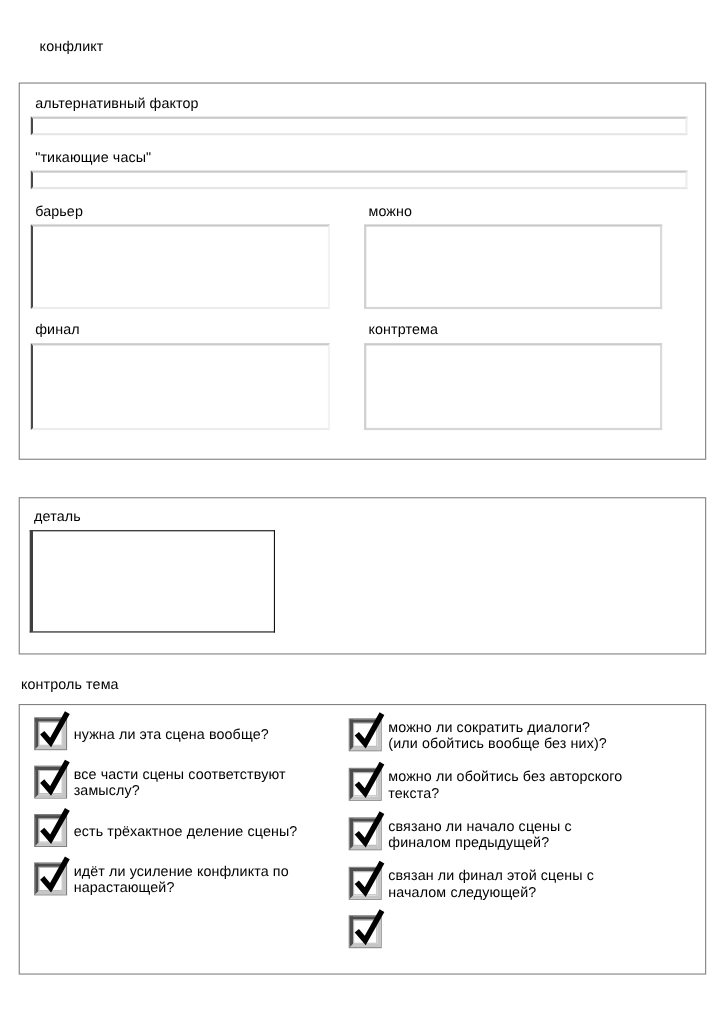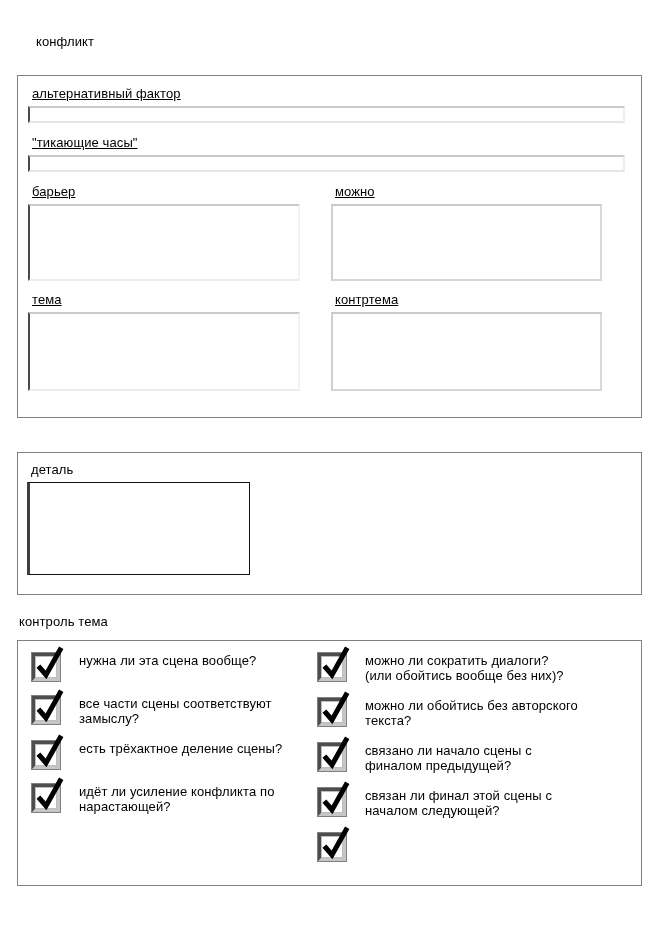--- a/index.html
+++ b/index.html
@@ -10,21 +10,21 @@
   }
   .page { padding-top:35px; }
 
   .section-title { margin-left:36px; margin-bottom:26px; line-height:14px; }
   .section-title.control { margin-left:19px; margin-top:20px; margin-bottom:11px; }
 
   .panel {
     margin-left:17px; width:625px; box-sizing:border-box;
     border:1px solid #808080; background:#ffffff;
   }
-  .panel-conflict { padding:11px 14px 26px 10px;text-decoration:underline; }
+  .panel-conflict { padding:11px 14px 26px 10px; }
 
   .fld-label { margin-left:4px; line-height:14px; margin-bottom:5px; }
 
   .txt-input {
     display:block; width:597px; height:17px; box-sizing:border-box;
     border:2px solid; border-color:#c9c9c9 #eeeeee #e6e6e6 #4a4a4a;
     background:#fff; font:inherit; padding:0 2px; outline:none;
     margin-bottom:13px;
   }
 
@@ -44,21 +44,21 @@
   .panel-detail { margin-top:34px; padding:10px 0 19px 9px; }
   .ta.detail-ta {
     width:223px; height:93px; margin-top:1px;
     border:1px solid #111111; border-left:3px solid #3f3f3f;
   }
 
   .panel-control { padding:12px 4px 9px 14px; display:flex; }
   .ctl-col.left  { flex:0 0 286px; width:286px; }
   .ctl-col.right { flex:1; }
 
-  .chk-row { display:flex; align-items:flex-start; margin-bottom:15px; min-height:28px;gap:12px; }
+  .chk-row { display:flex; align-items:center; margin-bottom:15px; min-height:28px; }
   .cb {
     position:relative; flex:0 0 28px; width:28px; height:28px;
     box-sizing:border-box; background:#fff; margin-right:7px;
     border:3px solid; border-color:#4d4d4d #c6c6c6 #c6c6c6 #4d4d4d;
     box-shadow:0 0 0 1px #808080, inset 0 0 0 1px #bdbdbd;
   }
   .cb svg { position:absolute; left:0; top:-7px; width:28px; height:34px; overflow:visible; display:block; }
   .chk-label { white-space:pre-line; line-height:15px; }
 </style>
 </head>
@@ -82,21 +82,21 @@
         <textarea class="ta dark-left" style=""></textarea>
       </div>
       <div class="colw">
         <div class="fld-label">можно</div>
         <textarea class="ta light" style=""></textarea>
       </div>
     </div>
 
     <div class="grid2 second">
       <div class="colw">
-        <div class="fld-label">тема</div>
+        <div class="fld-label">финал</div>
         <textarea class="ta dark-left" style=""></textarea>
       </div>
       <div class="colw">
         <div class="fld-label">контртема</div>
         <textarea class="ta light" style=""></textarea>
       </div>
     </div>
   </div>
 
   <div class="panel panel-detail">

